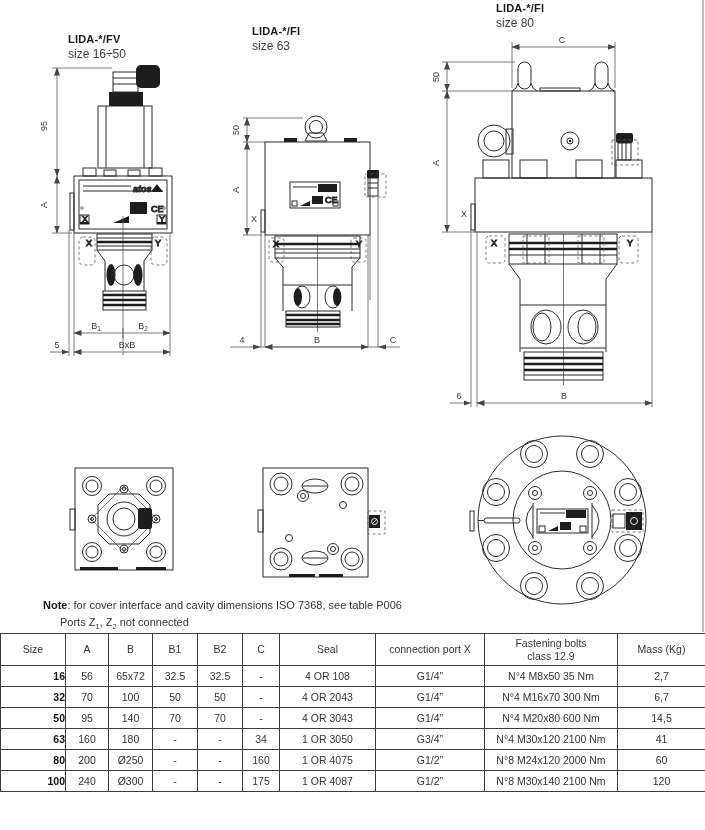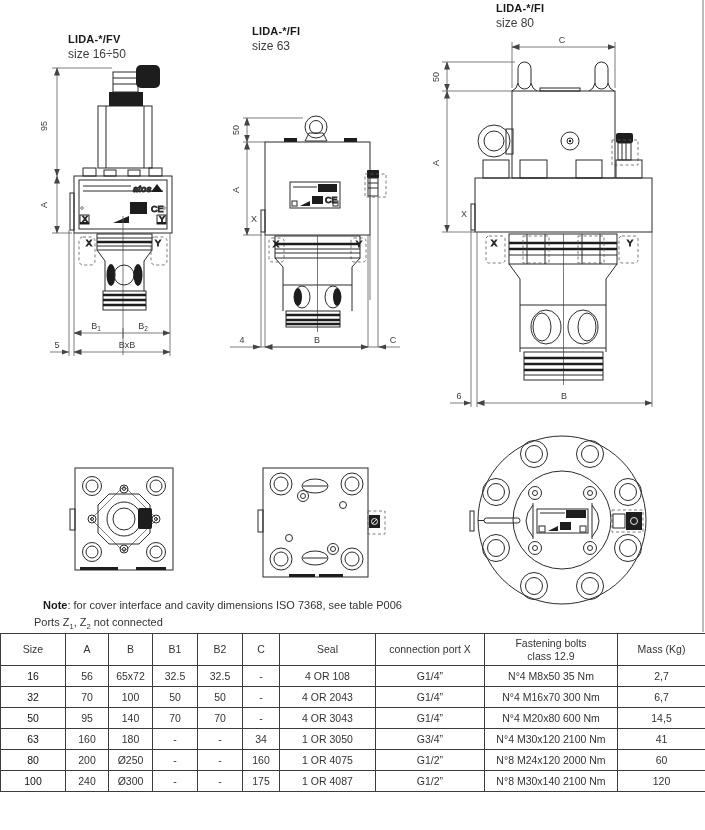--- a/index.html
+++ b/index.html
@@ -11,28 +11,28 @@
   svg.draw{position:absolute;left:0;top:0;}
   svg.draw text{font-family:"Liberation Sans",sans-serif;font-size:9px;fill:#3a3a3a;}
   svg .porttxt{font-size:8.5px;fill:#4a4a4a;}
   svg .brand{font-size:10px;font-weight:bold;font-style:italic;fill:#111;}
   svg .ce{font-size:6.5px;fill:#222;}
   svg .ce-s{font-size:5px;fill:#222;}
   svg .np{font-size:6px;fill:#222;}
   svg .sub{font-size:6.5px;}
   .note{position:absolute;left:10px;top:597px;font-size:11px;color:#333;line-height:1.5;}
   .note .b{font-weight:bold;color:#1a1a1a;padding-left:33px;}
-  .note .l2{margin-left:16px;padding-left:8px;}
+  .note .l2{margin-left:42px;padding-left:8px;}
   .note sub{font-size:7.5px;}
   table.dims{position:absolute;left:0;top:633px;width:705px;border-collapse:collapse;table-layout:fixed;}
   table.dims th,table.dims td{border:1px solid #3c3c3c;font-size:10.5px;font-weight:normal;
       text-align:center;vertical-align:middle;padding:0;color:#333;line-height:1.15;}
   table.dims th{height:31px;}
   table.dims td{height:20px;}
-  table.dims td.col-size{font-weight:normal;color:#111;}
+  table.dims td.col-size{font-weight:bold;color:#111;text-align:right;}
 </style>
 </head>
 <body>
 
 <div class="page">
 
   <div class="dtitle" style="left:68px;top:33px">
     <div class="t1">LIDA-*/FV</div>
     <div class="t2">size 16÷50</div>
   </div>

